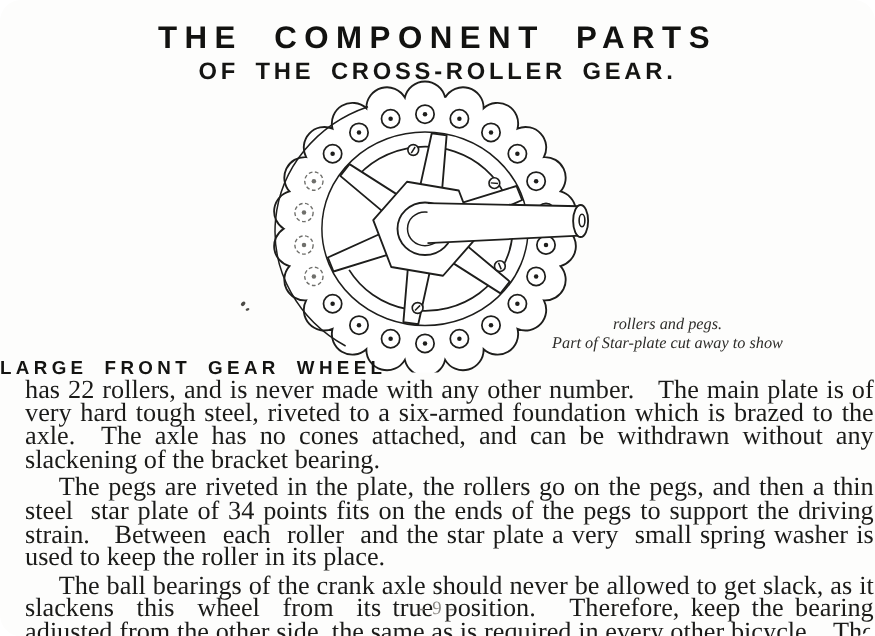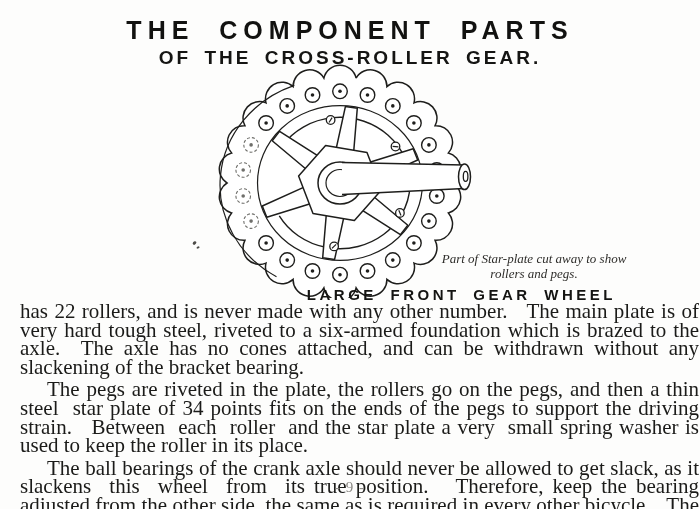--- a/index.html
+++ b/index.html
@@ -1,39 +1,39 @@
 <!DOCTYPE html>
 <html><head>
 <meta charset="utf-8">
 <style>
   html,body { margin:0; padding:0; background:#ffffff; }
   .page {
     position:relative; width:700px; height:509px;
     background:#fdfdfc; overflow:hidden;
-    font-family:"Liberation Serif", serif; color:#1d1d1b;
+    font-family:"Liberation Serif", serif; color:#1d1d1b;border-radius:17px;
   }
   .title-line1 {
     position:absolute; top:16px; left:0; width:700px; text-align:center;
     font-family:"Liberation Sans", sans-serif; font-weight:bold;
     font-size:25px; letter-spacing:6px; word-spacing:12px; color:#121210;
     white-space:nowrap;
   }
   .title-line2 {
     position:absolute; top:47px; left:0; width:700px; text-align:center;
     font-family:"Liberation Sans", sans-serif; font-weight:bold;
     font-size:19px; letter-spacing:3px; word-spacing:5px; color:#15151 3;
     color:#151513; white-space:nowrap;
   }
   .figure-wrap { position:absolute; left:175px; top:62px; width:345px; height:236px; }
   .figure-caption {
     position:absolute; left:388px; top:251px; width:292px; text-align:center;
     font-style:italic; font-size:13px; line-height:15px; color:#2e2d2a;
   }
   .subheading {
-    position:absolute; top:286px; left:0; width:616px; text-align:right;
+    position:absolute; top:286px; left:0; width:616px; text-align:left;
     font-family:"Liberation Sans", sans-serif; font-weight:bold;
     font-size:15px; letter-spacing:3.5px; word-spacing:6px; color:#141412;
     white-space:nowrap;
   }
   .body-text {
     position:absolute; left:20px; top:302px; width:679px;
     font-size:21px; line-height:18.6px; text-align:justify; color:#1b1b19;
   }
   .body-text p { margin:0; white-space:pre-wrap; }
   .body-text p + p { margin-top:4px; text-indent:27px; }
@@ -123,22 +123,22 @@
         <ellipse cx="165" cy="121" rx="14" ry="13.5" fill="none" stroke="#1e1e1c" stroke-width="1.2"></ellipse>
         <polygon points="167,100.5 289,103 289,126.5 167,132.5" fill="#fff" stroke="none"></polygon>
         <line x1="167" y1="100.5" x2="289" y2="103" stroke="#1e1e1c" stroke-width="1.5"></line>
         <line x1="167" y1="132.5" x2="289" y2="126.5" stroke="#1e1e1c" stroke-width="1.5"></line>
         <ellipse cx="289.5" cy="114.8" rx="6" ry="12.8" fill="#fff" stroke="#1e1e1c" stroke-width="1.5"></ellipse>
         <ellipse cx="290.6" cy="114.4" rx="2.3" ry="5" fill="#fff" stroke="#1e1e1c" stroke-width="1.3"></ellipse>
       </svg>
   </div>
 
   <div class="figure-caption">
+    <div>rollers and pegs.</div>
     <div>Part of Star-plate cut away to show</div>
-    <div>rollers and pegs.</div>
   </div>
 
   <div class="subheading">LARGE FRONT GEAR WHEEL</div>
 
   <div class="body-text">
     <p>has 22 rollers, and is never made with any other number.   The main plate is of very hard tough steel, riveted to a six-armed foundation which is brazed to the axle.  The axle has no cones attached, and can be withdrawn without any slackening of the bracket bearing.</p>
     <p>The pegs are riveted in the plate, the rollers go on the pegs, and then a thin  steel  star plate of 34 points fits on the ends of the pegs to support the driving strain.   Between  each  roller  and the star plate a very  small spring washer is used to keep the roller in its place.</p>
     <p>The ball bearings of the crank axle should never be allowed to get slack, as it  slackens  this  wheel  from  its true position.   Therefore, keep the bearing adjusted from the other side, the same as is required in every other bicycle.   The adjustment should be as close as possible, leaving the gear just free to work.</p>
   </div>
 

